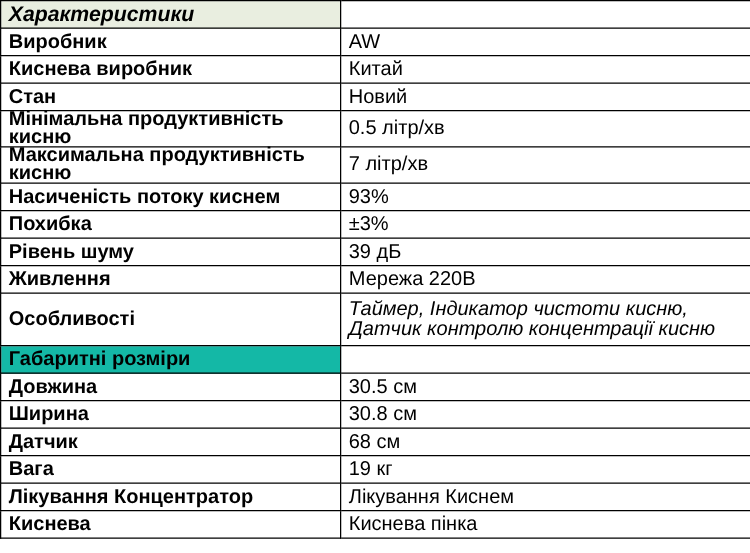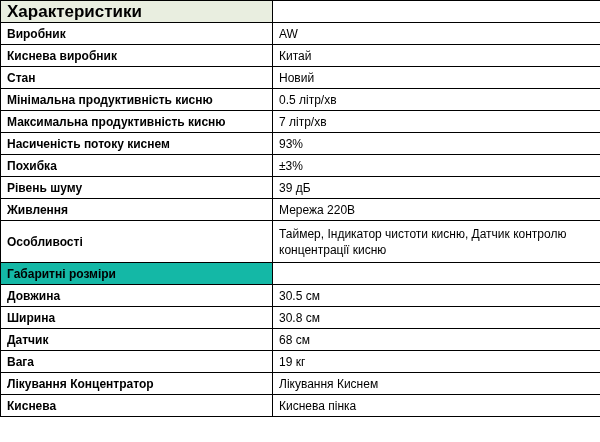--- a/index.html
+++ b/index.html
@@ -14,21 +14,21 @@
     overflow: hidden;
   }
   table.spec {
     border-collapse: collapse;
     width: 600px;
     table-layout: fixed;
   }
   table.spec td {
     border: 1px solid #000000;
     padding: 0 6px;
-    font-size: 12px;
+    font-size: 16px;
     color: #000000;
     height: 22px;
     line-height: 14px;
     vertical-align: middle;
     box-sizing: border-box;
   }
   col.label-col { width: 272px; }
   col.value-col { width: 328px; }
 
   tr.section td.label {
@@ -36,36 +36,38 @@
     font-weight: bold;
   }
   tr.section td.value {
     background: #ffffff;
   }
   tr.header td.label {
     background: #e9eee0;
     font-weight: bold;
     font-size: 17px;
     height: 14px;
+    font-style: italic;
   }
   tr.header td.value {
     background: #ffffff;
   }
   td.label {
     font-weight: bold;
     text-align: left;
   }
   td.value {
     text-align: left;
     font-weight: normal;
   }
   td.value.multiline {
     line-height: 16px;
     padding-top: 2px;
     padding-bottom: 2px;
+    font-style: italic;
   }
   tr.tall td { height: 42px; }
 </style>
 </head>
 <body>
 
 <table class="spec">
   <colgroup>
     <col class="label-col">
     <col class="value-col">

